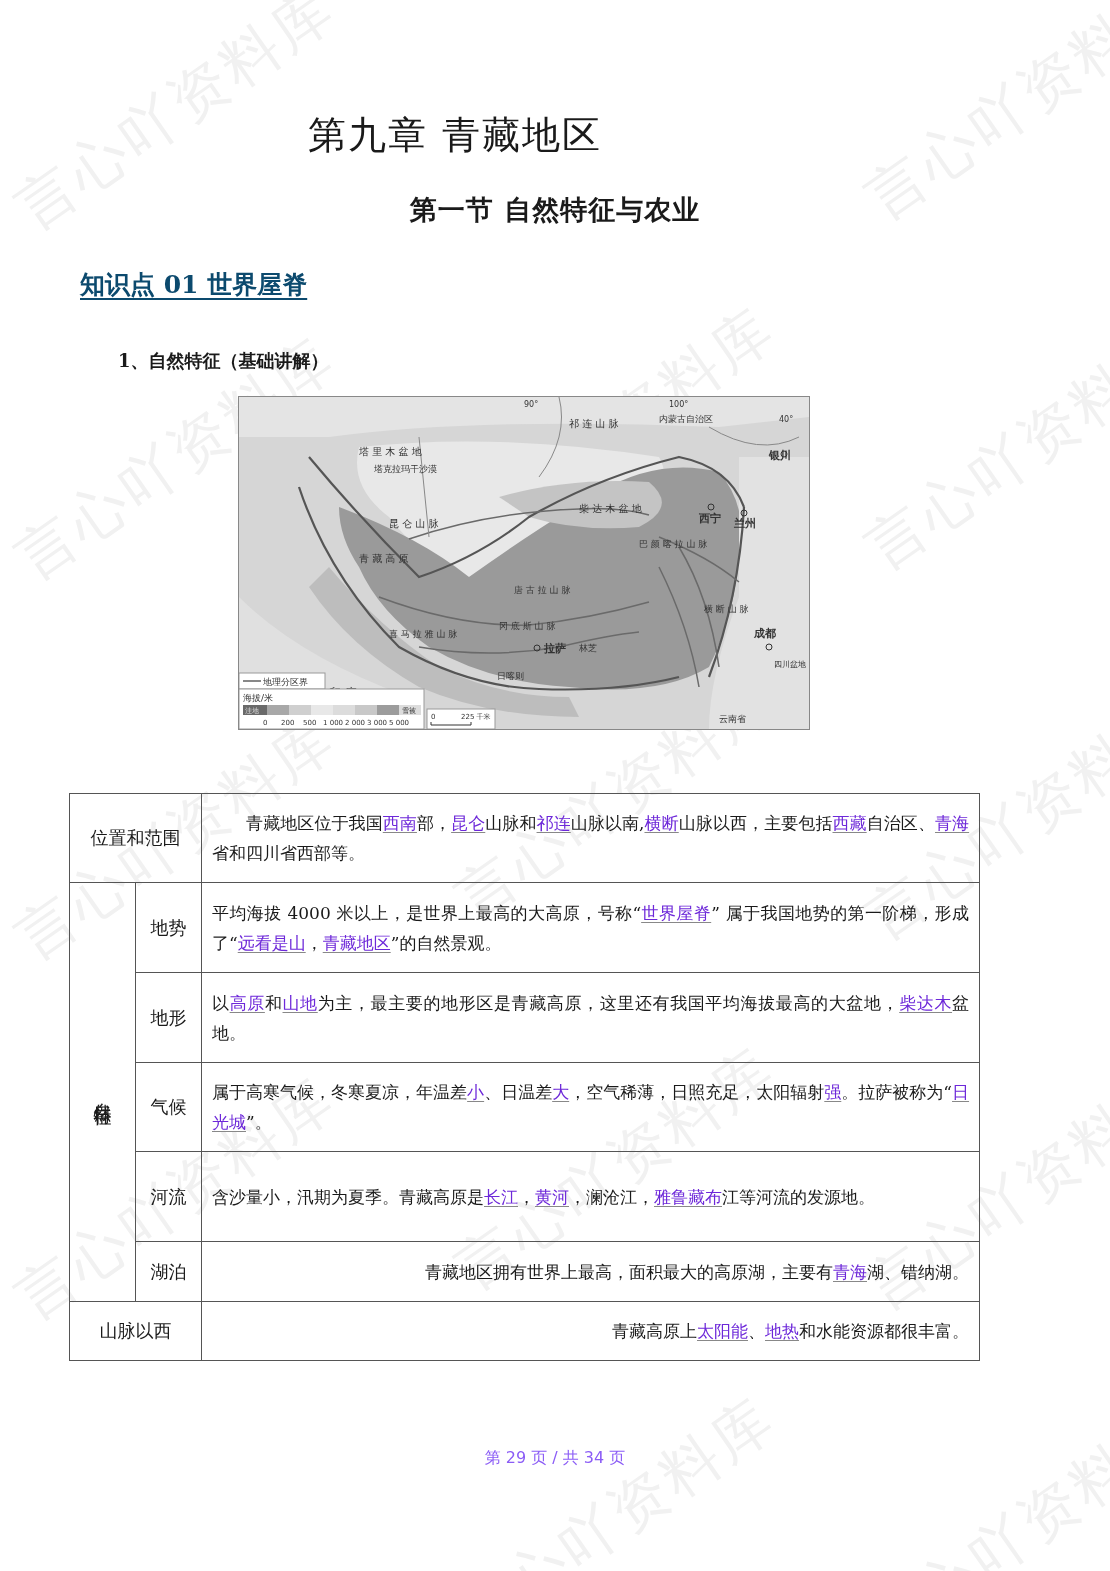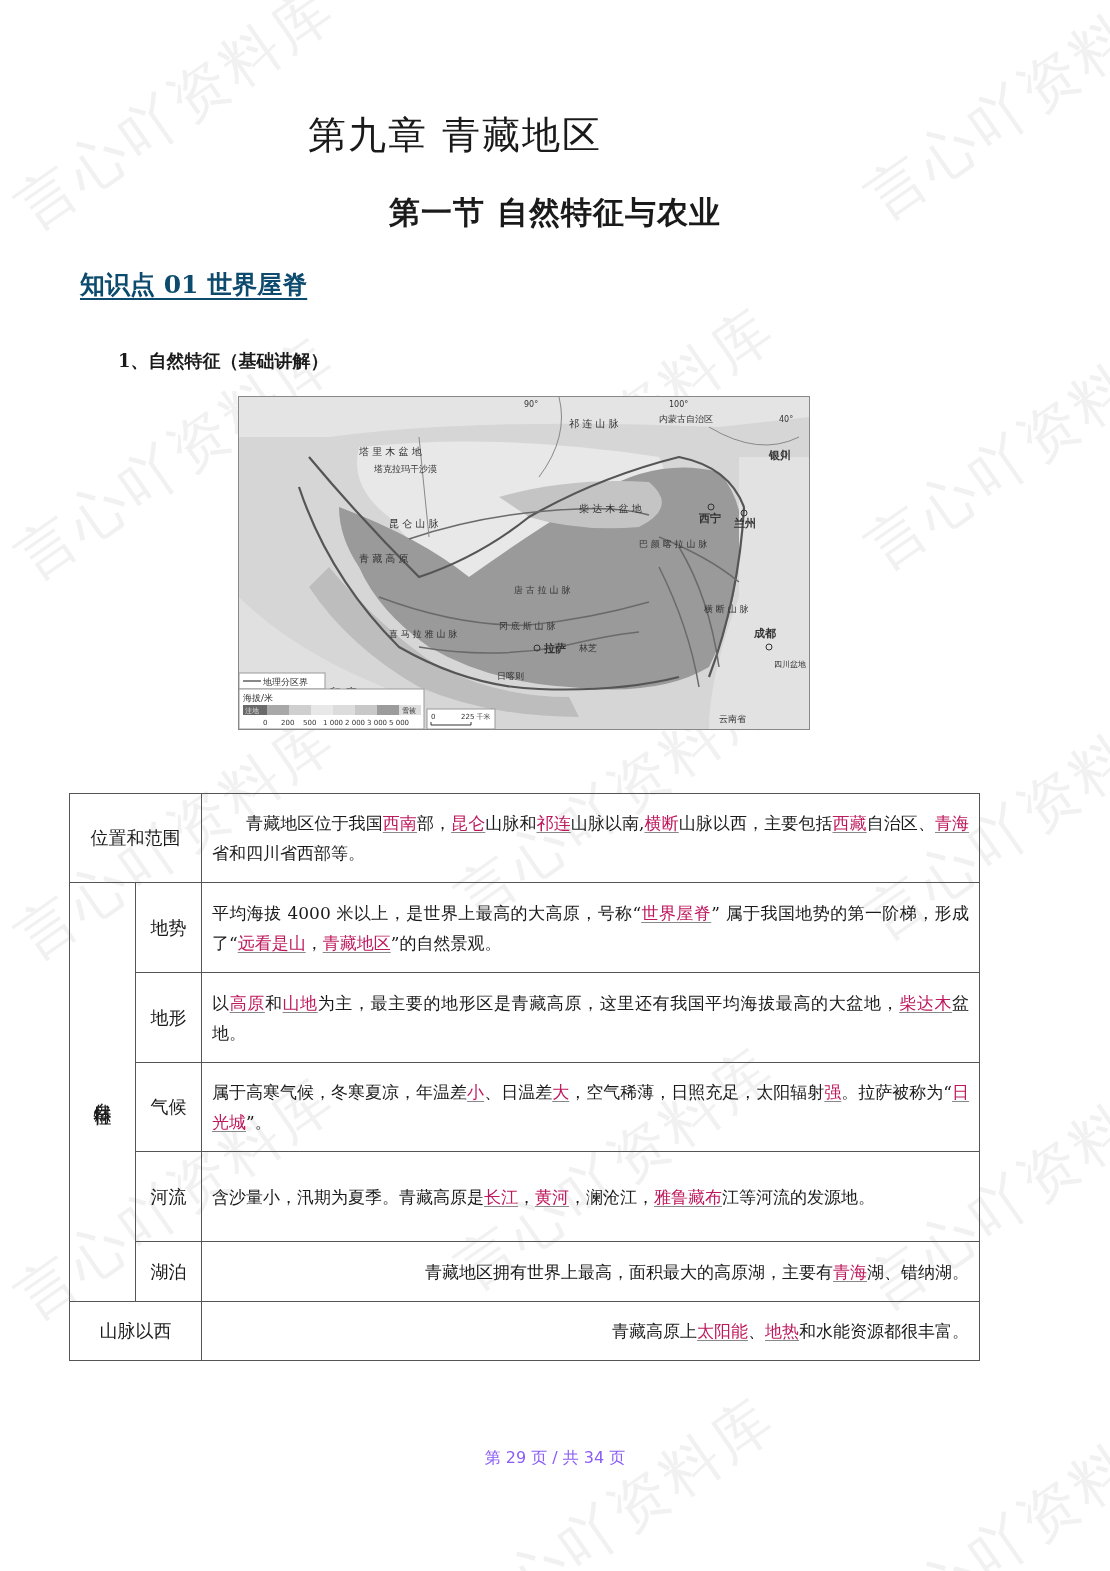--- a/index.html
+++ b/index.html
@@ -14,21 +14,21 @@
     font-size: 58px; color: #f1f1f1; transform: rotate(-35deg); white-space: nowrap; letter-spacing: 4px;
   }
   .content { position: relative; z-index: 1; }
   .chapter-title {
     position: absolute; left: 0; width: 910px; top: 110px; text-align: center;
     font-size: 38px; font-weight: normal; letter-spacing: 2px; margin-left: 0;
   }
   .chapter-title span { display: inline-block; transform: translateX(0); }
   .section-title {
     position: absolute; left: 0; width: 1110px; top: 192px; text-align: center;
-    font-size: 31px; font-weight: bold; letter-spacing: 1px;
+    font-size: 27px; font-weight: bold; letter-spacing: 1px;
   }
   .kp-title {
     position: absolute; left: 80px; top: 268px;
     font-size: 25px; color: #0c4a6e; text-decoration: underline;
     text-decoration-thickness: 2px; text-underline-offset: 5px; font-weight: bold;
   }
   .sub-heading {
     position: absolute; left: 118px; top: 349px; font-size: 18px; font-weight: bold;
   }
   .map {
@@ -40,21 +40,21 @@
   .doc-table {
     position: absolute; left: 69px; top: 793px; width: 910px;
     border-collapse: collapse; table-layout: fixed; font-size: 17px;
   }
   .doc-table td { border: 1.3px solid #555; vertical-align: middle; line-height: 30px; }
   .doc-table .cat { text-align: center; font-size: 18px; }
   .doc-table .sub { text-align: center; font-size: 18px; }
   .doc-table .txt { padding: 0 10px 0 10px; text-align: justify; }
   .doc-table .txt.center { text-align: right; }
   .doc-table .vert { writing-mode: vertical-rl; text-orientation: upright; letter-spacing: 2px; font-size: 18px; margin: 0 auto; }
-  .u { color: #be185d; text-decoration: underline; text-underline-offset: 3px; text-decoration-color: #888; }
+  .u { color: #6d28d9; text-decoration: underline; text-underline-offset: 3px; text-decoration-color: #888; }
   .footer {
     position: absolute; left: 0; width: 1110px; top: 1448px; text-align: center;
     font-family: "DejaVu Sans", sans-serif; font-size: 16px; color: #8b5cf6;
   }
 </style>
 </head>
 <body>
 
 <div class="watermark-layer">
   <div class="wm" style="left:-10px; top:70px;">言心吖资料库</div>

